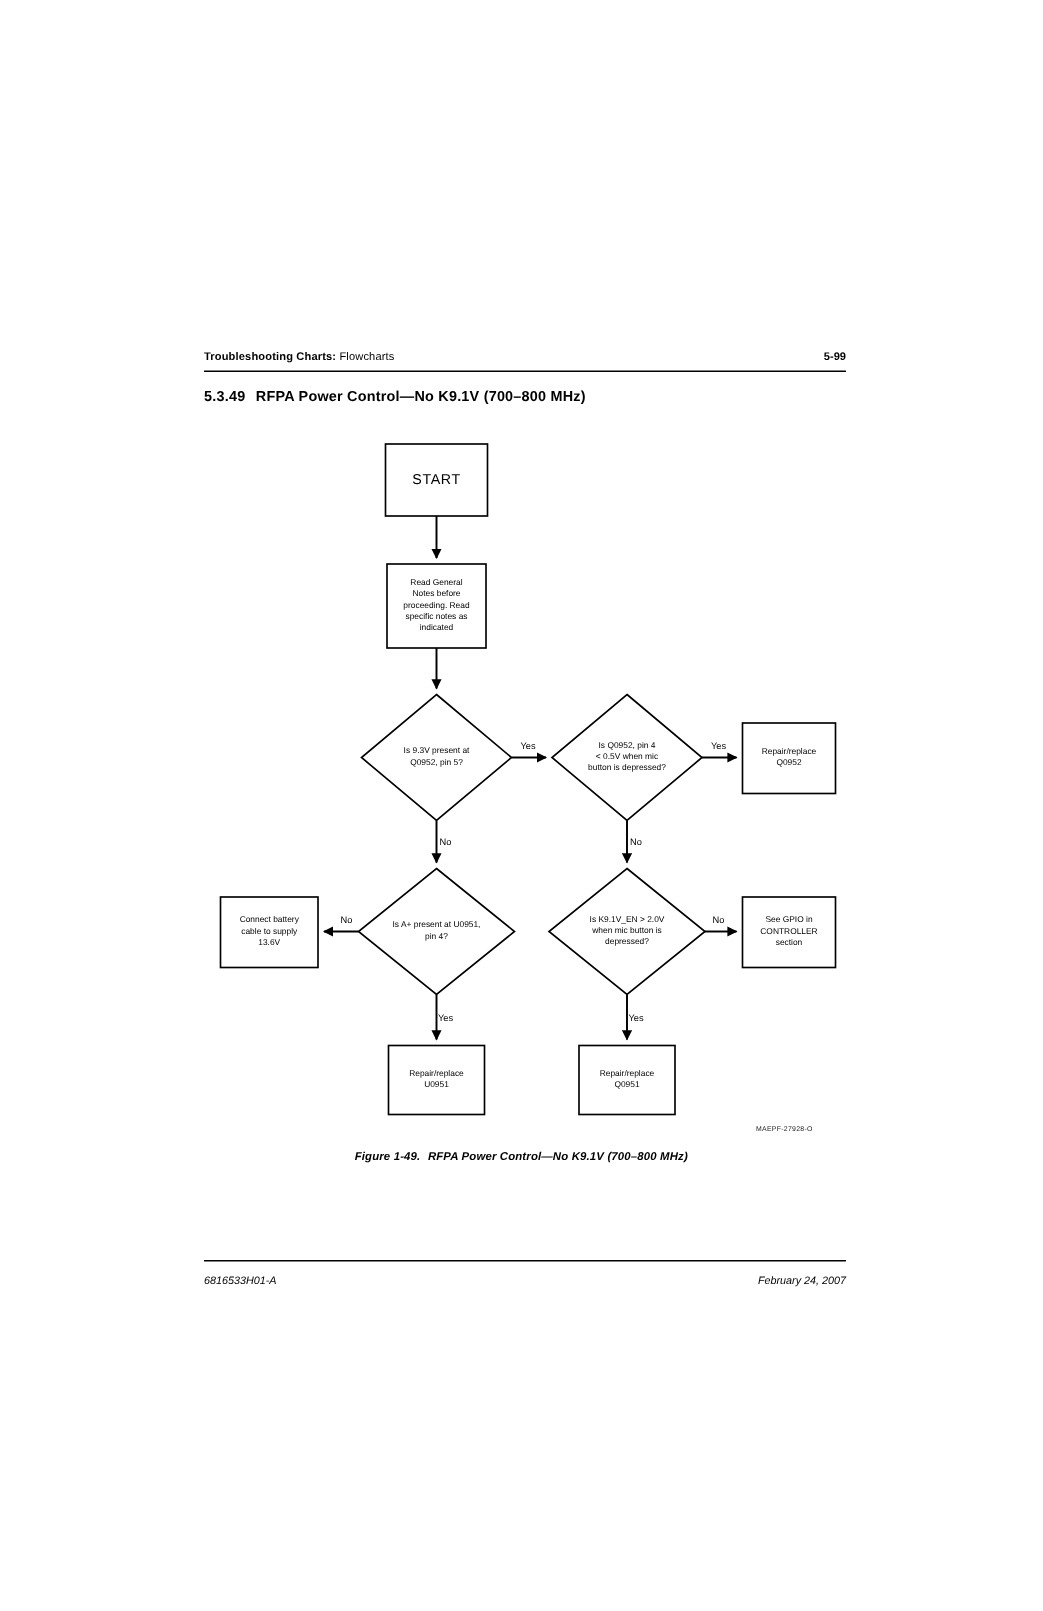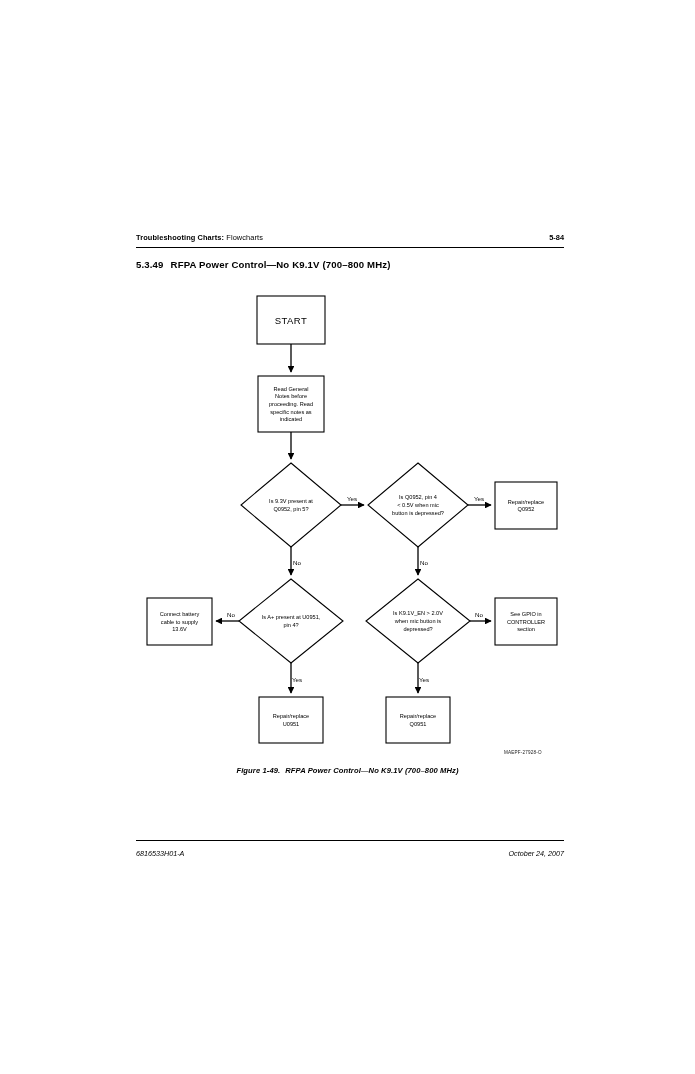--- a/index.html
+++ b/index.html
@@ -156,21 +156,21 @@
     white-space: nowrap;
   }
 </style>
 </head>
 <body>
 
 <div class="page">
 
   <div class="header">
     <div class="header-left"><b>Troubleshooting Charts:</b><span class="sub"> Flowcharts</span></div>
-    <div class="header-right">5-84</div>
+    <div class="header-right">5-99</div>
   </div>
   <div class="header-rule"></div>
 
   <div class="section-title"><span class="num">5.3.49</span><span>RFPA Power Control—No K9.1V (700–800 MHz)</span></div>
 
   <div class="chart-wrap">
     <svg class="flow" width="695" height="1074" viewBox="0 0 695 1074" xmlns="http://www.w3.org/2000/svg">
       <defs>
         <marker id="arrow" viewBox="0 0 10 10" refX="9" refY="5" markerWidth="5.2" markerHeight="5.2" orient="auto-start-reverse">
           <path d="M 0 0 L 10 5 L 0 10 z" fill="#000"></path>
@@ -282,16 +282,16 @@
     </svg>
   </div>
 
   <div class="drawing-no">MAEPF-27928-O</div>
 
   <div class="figure-caption"><span class="cap-num">Figure 1-49.</span><span>RFPA Power Control—No K9.1V (700–800 MHz)</span></div>
 
   <div class="footer-rule"></div>
   <div class="footer">
     <div class="footer-left">6816533H01-A</div>
-    <div class="footer-right">October 24, 2007</div>
+    <div class="footer-right">February 24, 2007</div>
   </div>
 
 </div>
 
 </body></html>

